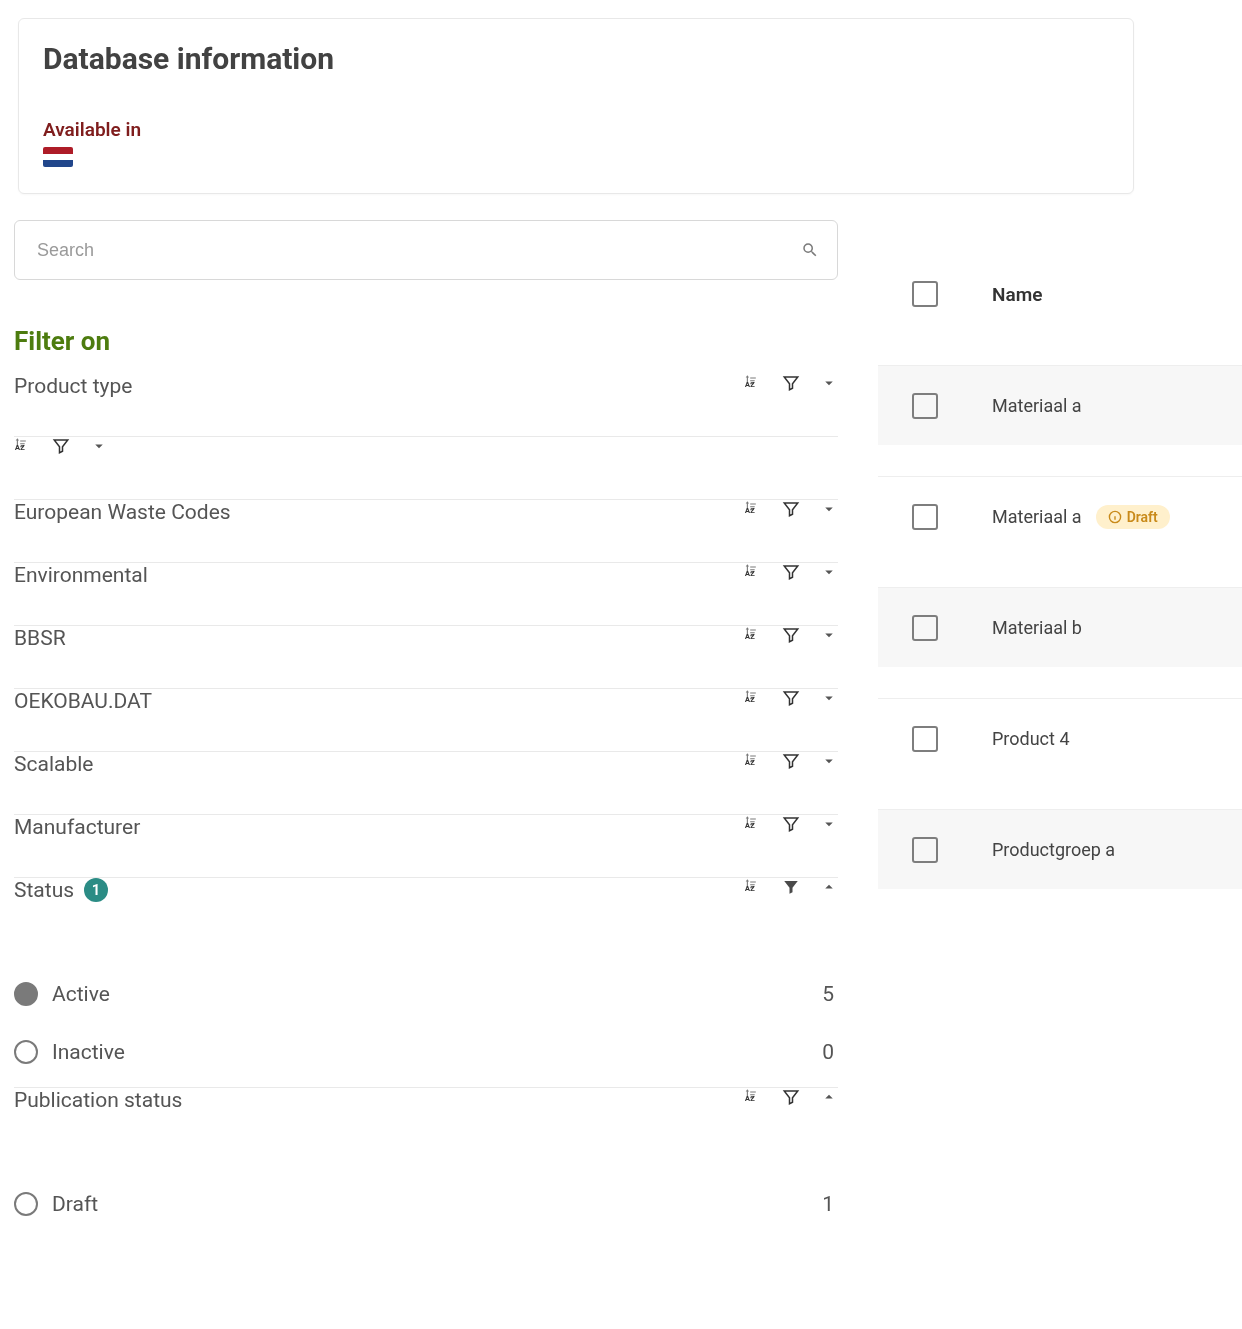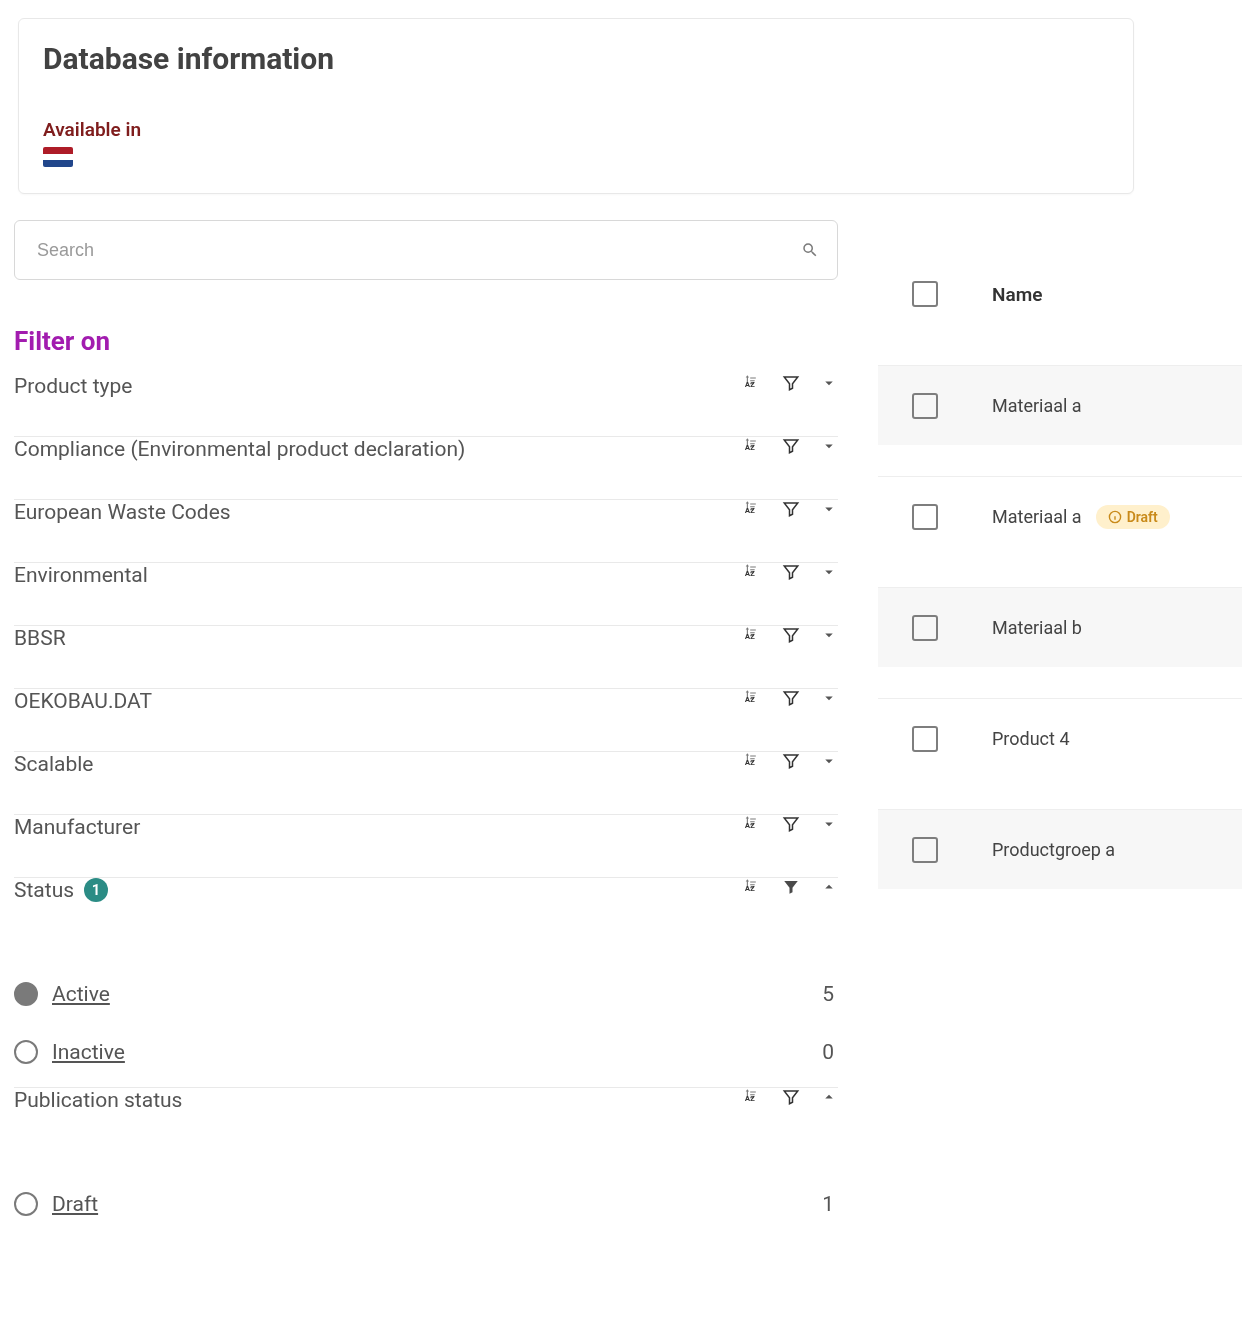--- a/index.html
+++ b/index.html
@@ -63,21 +63,21 @@
     font-size: 18px;
     color: #888;
     background: transparent;
   }
   .search-box input::placeholder { color: #9a9a9a; }
   .search-icon svg { width: 24px; height: 24px; fill: #777; }
 
   .filter-heading {
     font-size: 26px;
     font-weight: 700;
-    color: #a21caf;
+    color: #4d7c0f;
     margin: 46px 0 18px 0;
   }
 
   .filter-row {
     display: flex;
     align-items: flex-start;
     justify-content: space-between;
     height: 63px;
     border-bottom: 1px solid #e9e9e9;
     gap: 43px;
@@ -110,21 +110,21 @@
   .chevron svg { width:18px; height:18px; fill:#555; }
 
   .option-row {
     display: flex;
     align-items: center;
     justify-content: space-between;
     height: 58px;
   }
   .option-left {
     display:flex; align-items:center; gap: 14px;
-    font-size: 21px; color:#555;text-decoration:underline;
+    font-size: 21px; color:#555;
   }
   .option-count { font-size:21px; color:#555; padding-right:4px; }
   .radio {
     width: 24px; height: 24px; border-radius: 50%;
     border: 2px solid #7a7a7a;
     display:inline-block;
   }
   .radio.selected {
     background: #7a7a7a;
   }
@@ -216,21 +216,20 @@
             </svg>
           </span>
         <span class="icon-btn chevron">
             <svg viewBox="0 0 24 24">
               <use href="#svg-chev-down"></use>
             </svg>
           </span>
       </div>
     </div>
     <div class="filter-row">
-      <div class="filter-label">Compliance (Environmental product declaration)</div>
       <div class="filter-actions">
         <span class="icon-btn">
             <svg viewBox="0 0 24 24">
               <use href="#svg-sort"></use>
             </svg>
           </span>
         <span class="icon-btn">
             <svg viewBox="0 0 24 24">
               <use href="#svg-funnel"></use>
             </svg>

